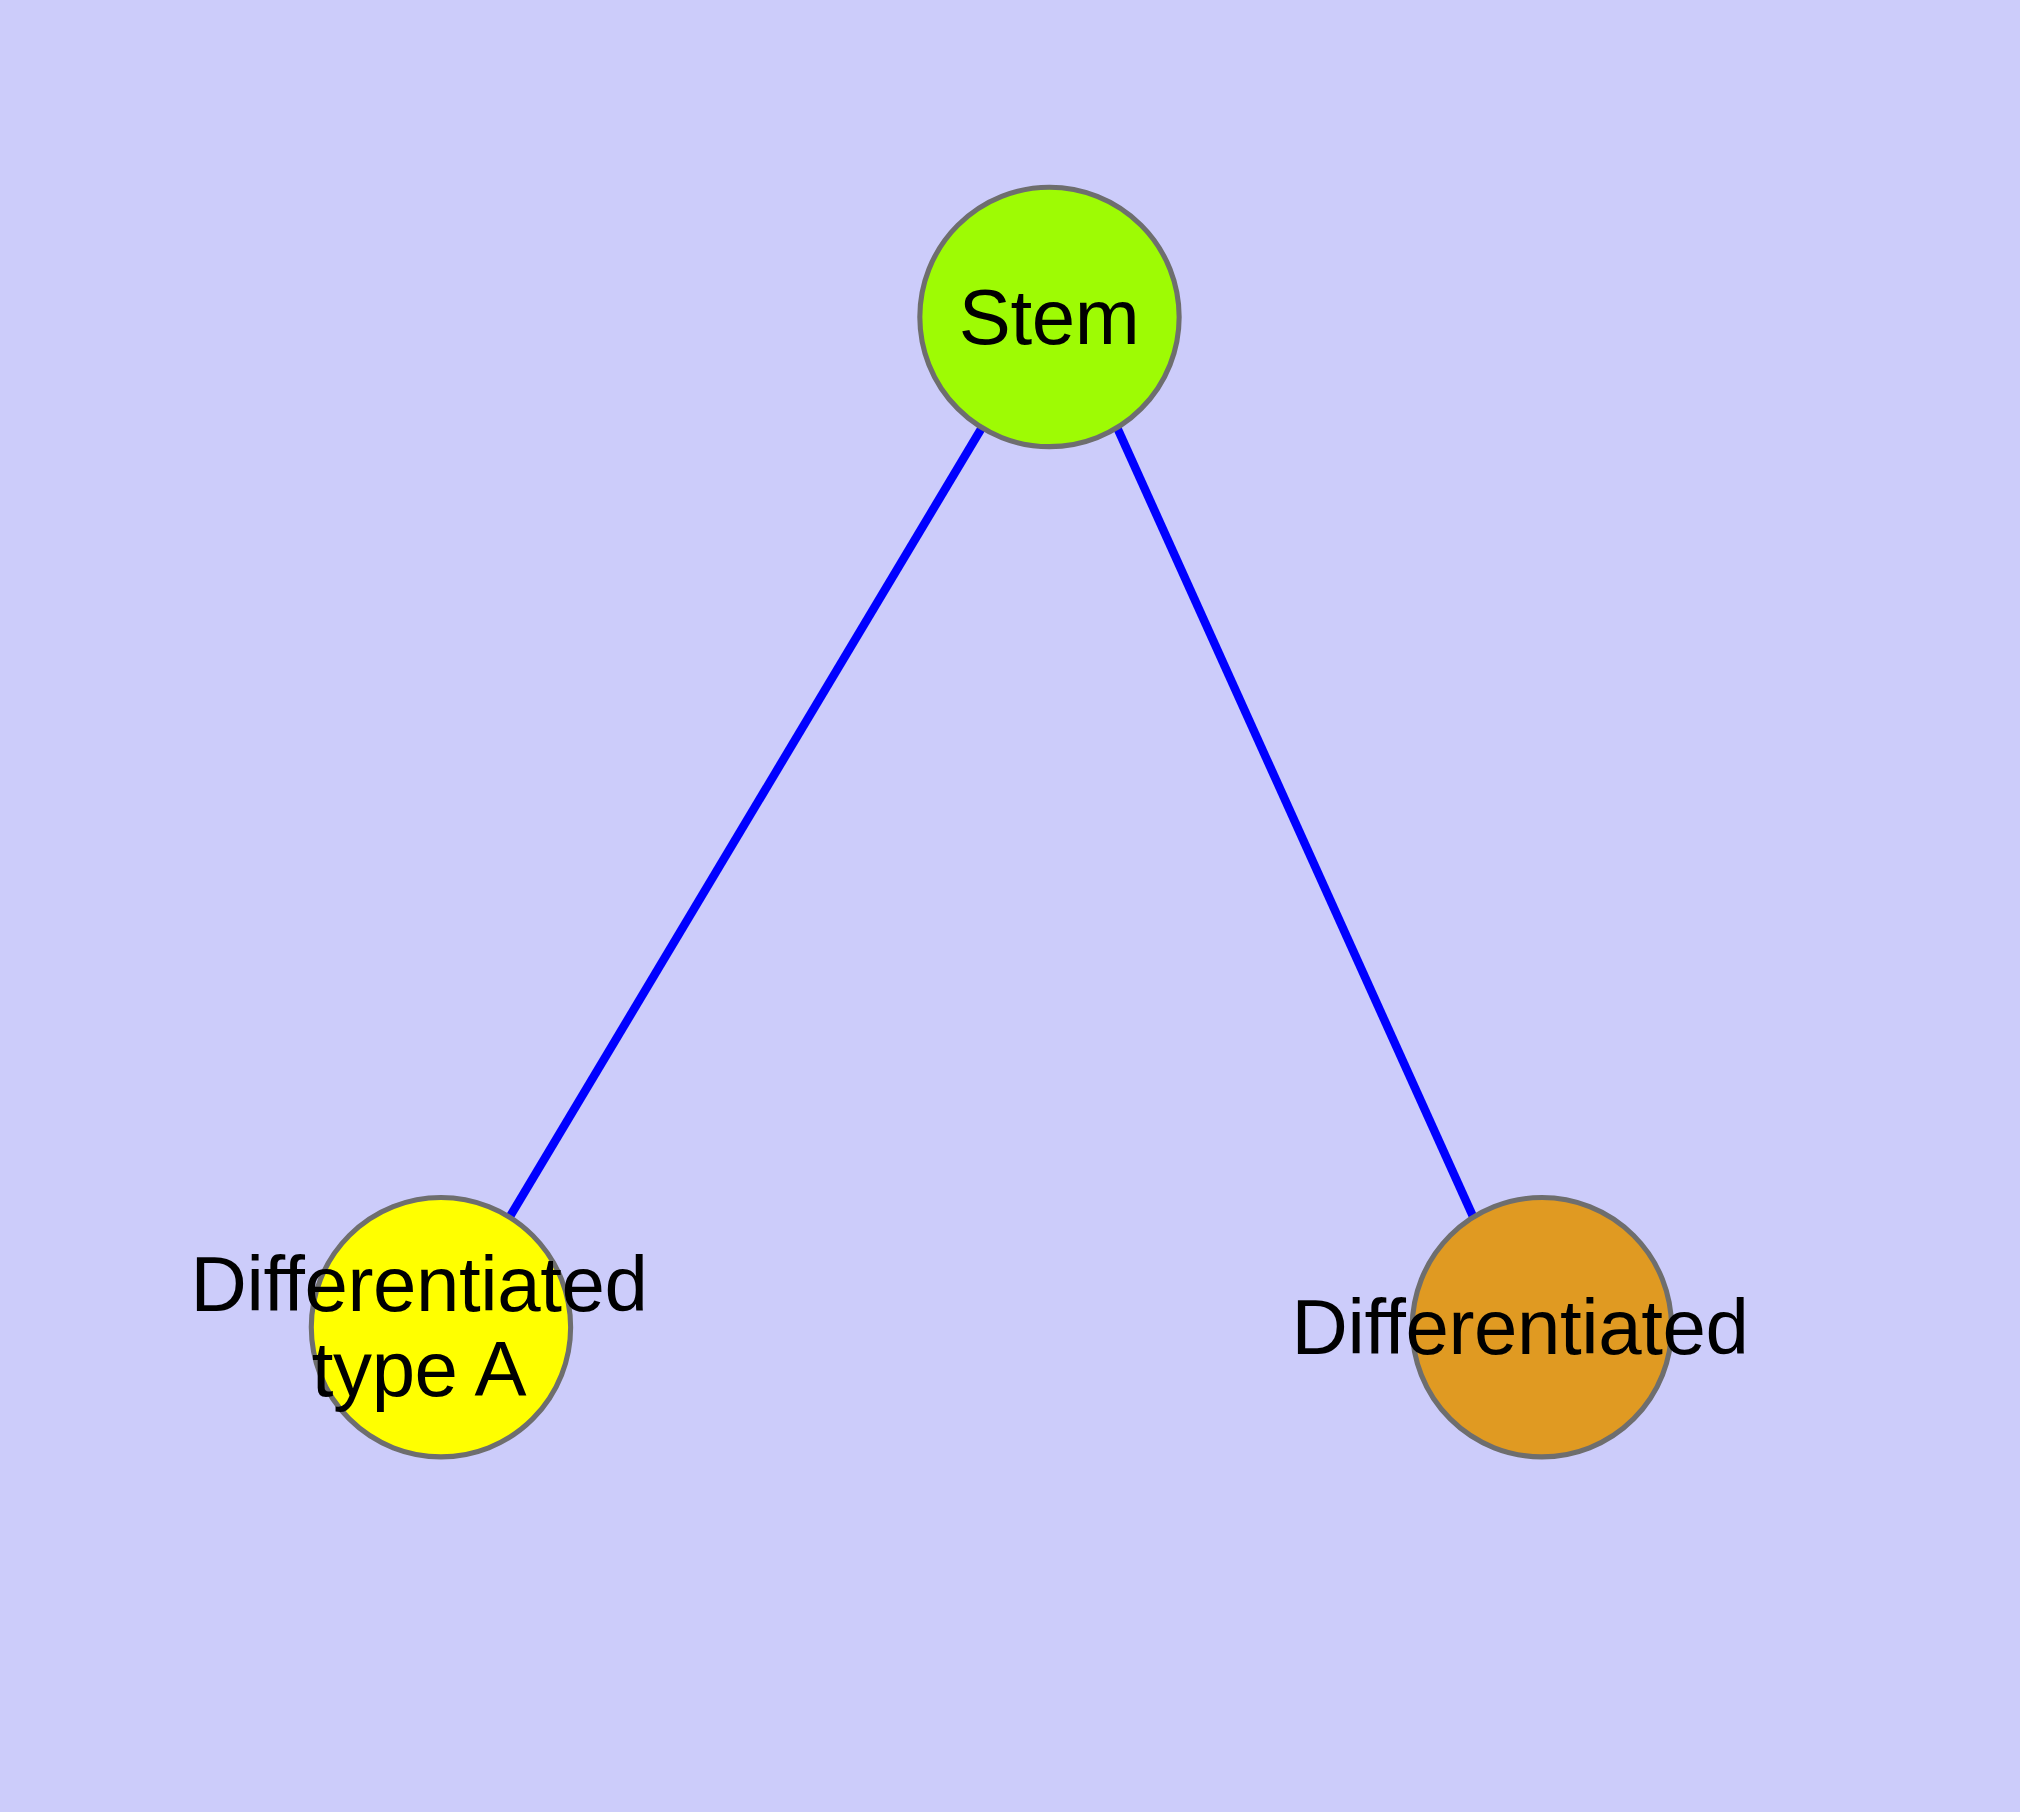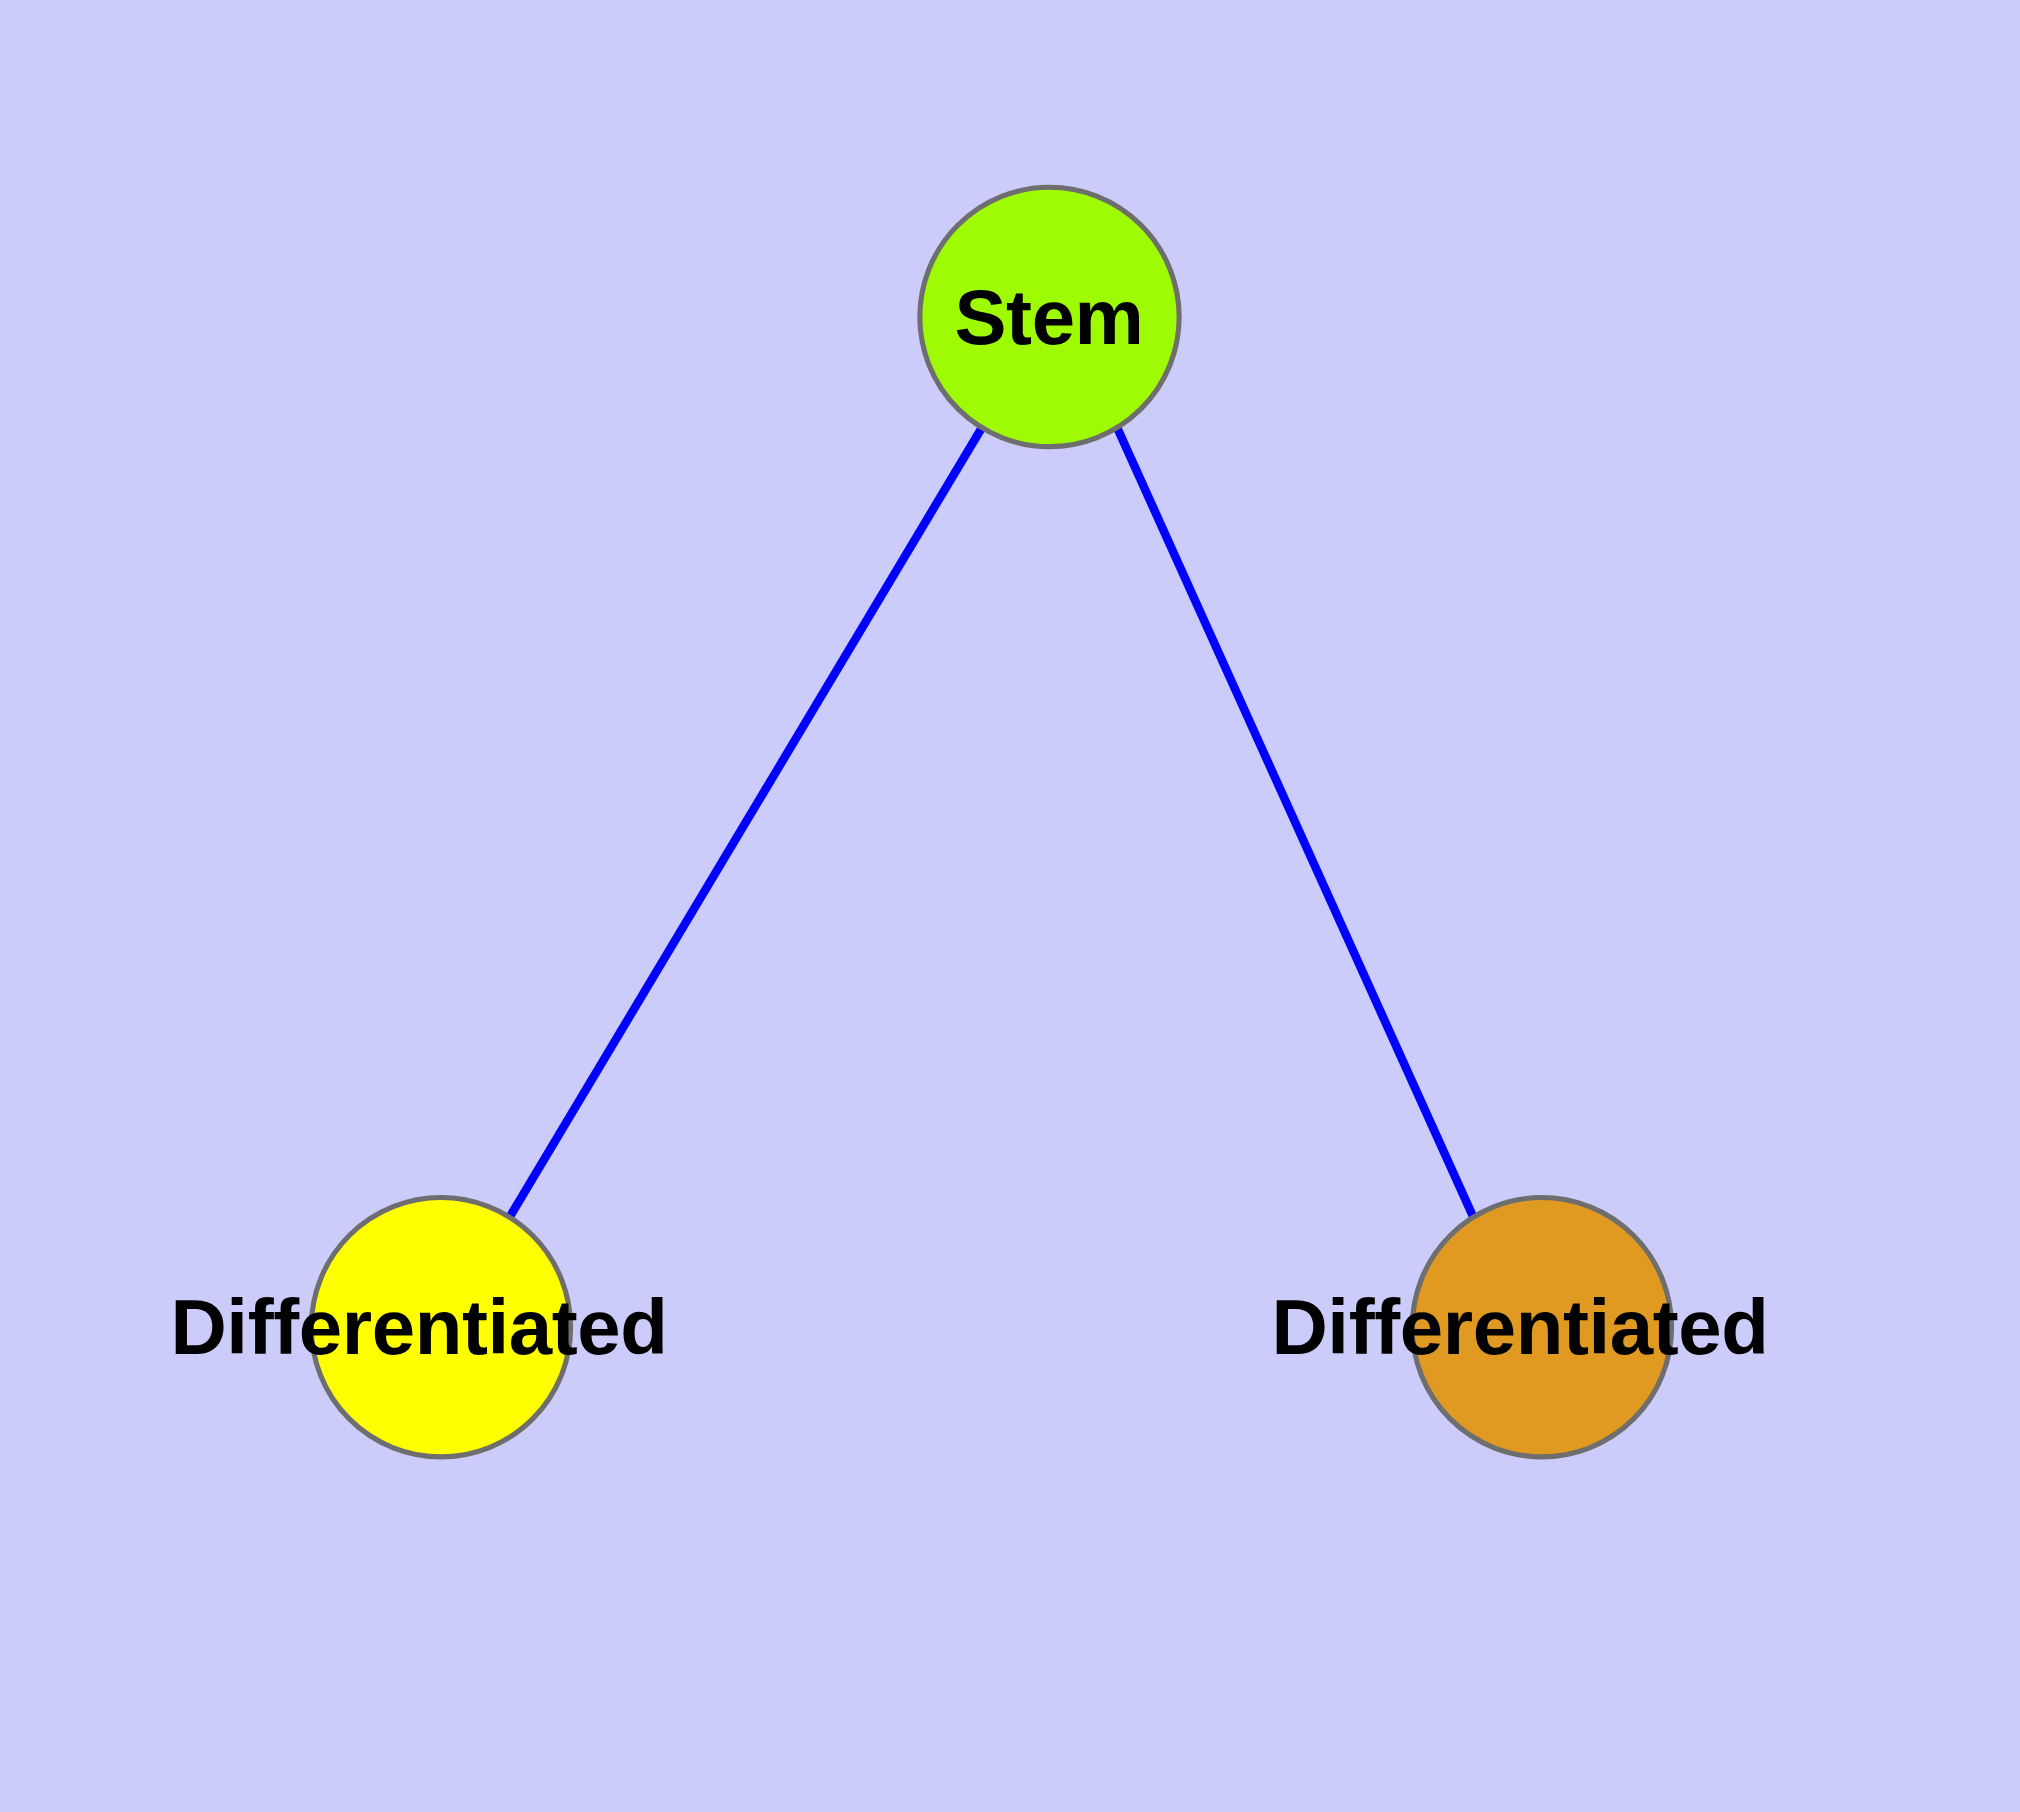--- a/index.html
+++ b/index.html
@@ -24,21 +24,21 @@
     position: absolute;
     left: 0;
     top: 0;
     width: 2021px;
     height: 1812px;
   }
   .node-label {
     position: absolute;
     color: #000000;
     font-family: "Liberation Sans", sans-serif;
-    font-weight: bold;
+    font-weight: normal;
     font-size: 78px;
     line-height: 85px;
     text-align: center;
     white-space: pre;
     letter-spacing: -0.4px;
     transform: translate(-50%, -50%);
     pointer-events: none;
     user-select: none;
   }
 </style>
@@ -56,18 +56,18 @@
       </g>
     <g id="nodes-layer">
         <circle cx="1238" cy="374" r="153" fill="#9efb04" stroke="#6e6e6e" stroke-width="6"></circle>
         <circle cx="520" cy="1566" r="153" fill="#ffff00" stroke="#6e6e6e" stroke-width="6"></circle>
         <circle cx="1819" cy="1566" r="153" fill="#e09a22" stroke="#6e6e6e" stroke-width="6"></circle>
       </g>
   </svg>
 
   <div id="labels-layer">
       <div class="node-label" style="left: 1049px; top: 317px; color: rgb(0, 0, 0);"><div>Stem</div></div>
-      <div class="node-label" style="left: 419px; top: 1327px; color: rgb(0, 0, 0);"><div>Differentiated</div></div>
+      <div class="node-label" style="left: 419px; top: 1327px; color: rgb(0, 0, 0);"><div>Differentiated</div><div>type A</div></div>
       <div class="node-label" style="left: 1520px; top: 1327px; color: rgb(0, 0, 0);"><div>Differentiated</div></div>
     </div>
 
 </div>
 
 
 </body></html>

